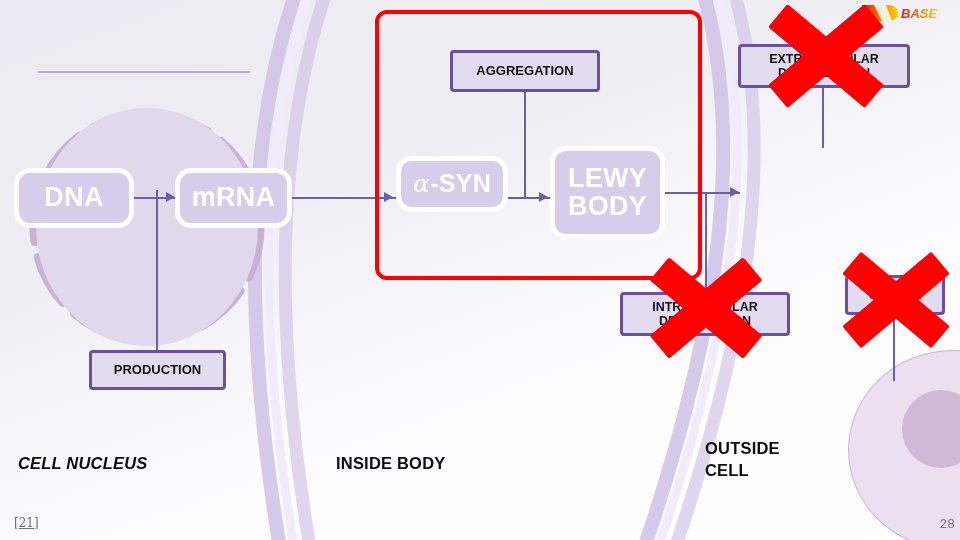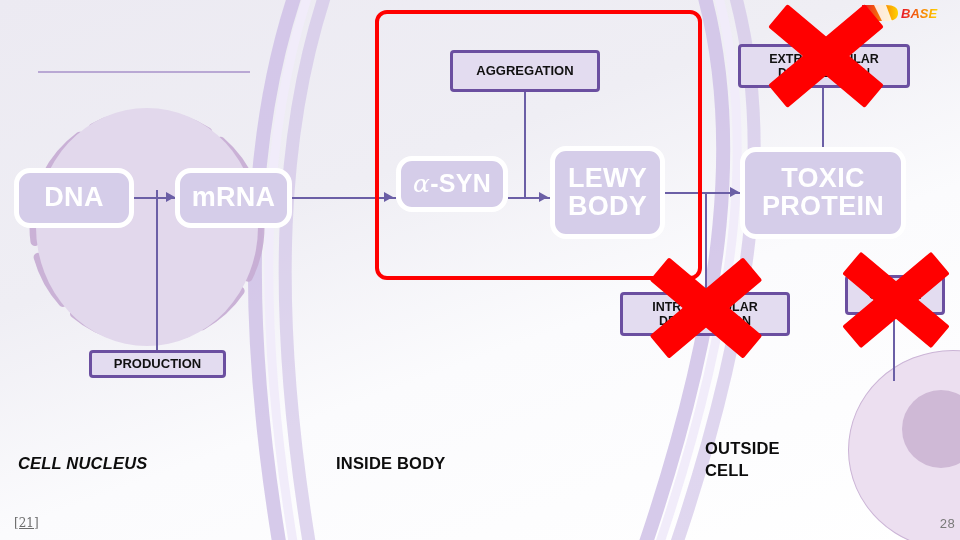--- a/index.html
+++ b/index.html
@@ -106,21 +106,21 @@
     border-radius: 4px;
     color: #111111;
     font-weight: bold;
     font-size: 13px;
     line-height: 1.16;
   }
   .anno.a-agg     { left: 450px; top: 50px;  width: 150px; height: 42px; }
   .anno.a-extra   { left: 738px; top: 44px;  width: 172px; height: 44px; font-size: 12.5px; }
   .anno.a-intra   { left: 620px; top: 292px; width: 170px; height: 44px; font-size: 12.5px; }
   .anno.a-uptake  { left: 845px; top: 275px; width: 100px; height: 40px; }
-  .anno.a-prod    { left: 89px;  top: 350px; width: 137px; height: 28px; }
+  .anno.a-prod    { left: 89px;  top: 350px; width: 137px; height: 40px; }
 
   
   .conn { position: absolute; background: #6b5fa6; }
   .conn.h { height: 1.8px; }
   .conn.v { width: 1.8px; }
   .arrowhead {
     position: absolute;
     width: 0; height: 0;
     border-top: 5.5px solid transparent;
     border-bottom: 5.5px solid transparent;
@@ -241,23 +241,20 @@
     <span>mRNA</span>
   </div>
   <div class="node n-asyn">
     <span>
       <span class="alpha">α</span><span>-SYN</span>
     </span>
   </div>
   <div class="node n-lewy">
     <span>LEWY BODY</span>
   </div>
-  <div class="node n-toxic">
-    <span>TOXIC PROTEIN</span>
-  </div>
 
   <div class="anno a-agg">
     <span>AGGREGATION</span>
   </div>
   <div class="anno a-extra">
     <span>EXTRACELLULAR DEGRADATION</span>
   </div>
   <div class="anno a-intra">
     <span>INTRACELLULAR DEGRADATION</span>
   </div>

